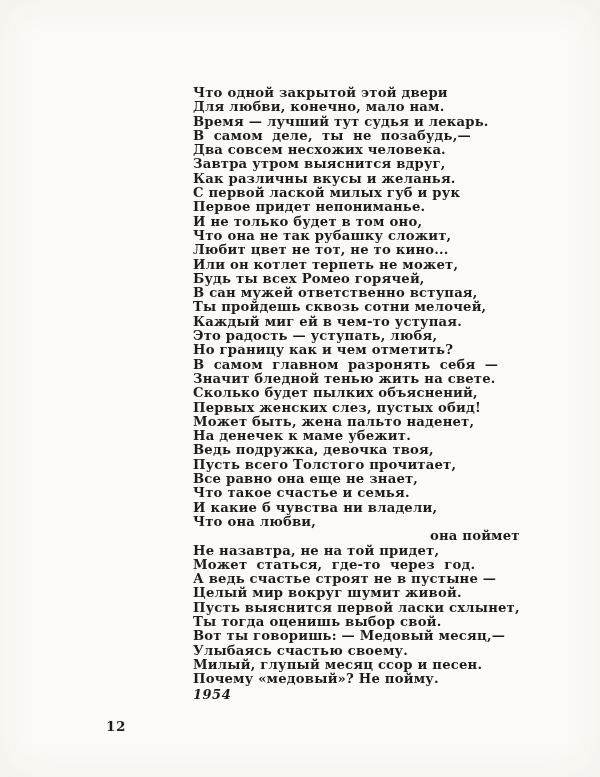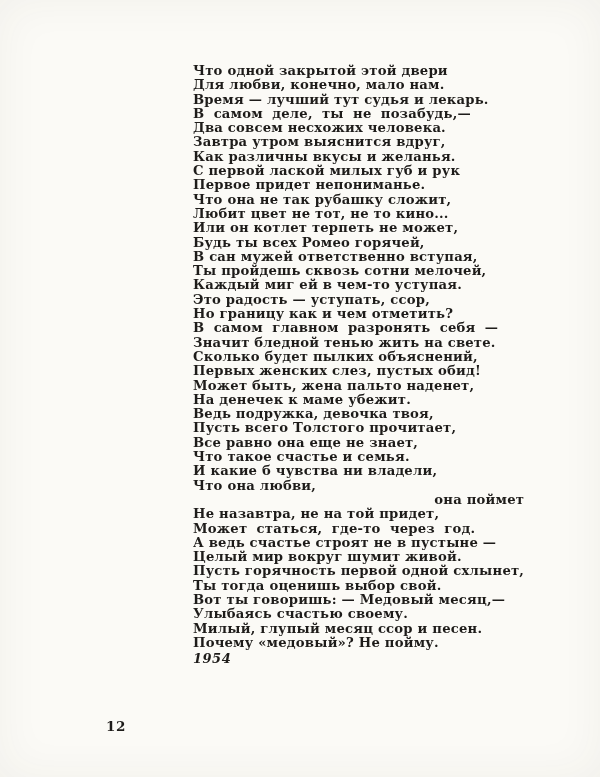--- a/index.html
+++ b/index.html
@@ -17,21 +17,21 @@
     height: 777px;
     background: var(--paper);
     overflow: hidden;
     box-shadow: inset 0 0 45px rgba(60,55,45,0.05);
     font-family: "DejaVu Serif", "Liberation Serif", serif;
     color: var(--ink);
   }
   .poem-block {
     position: absolute;
     left: 193px;
-    top: 64px;
+    top: 86px;
   }
   .stanza {
     display: block;
   }
   .stanza + .stanza {
     margin-top: 0;
   }
   .line {
     font-size: 13.2px;
     line-height: 14.3px;
@@ -71,47 +71,48 @@
     <section class="stanza">
         <div class="line">Что одной закрытой этой двери</div>
         <div class="line">Для любви, конечно, мало нам.</div>
         <div class="line">Время — лучший тут судья и лекарь.</div>
         <div class="line wide">В самом деле, ты не позабудь,—</div>
         <div class="line">Два совсем несхожих человека.</div>
         <div class="line">Завтра утром выяснится вдруг,</div>
         <div class="line">Как различны вкусы и желанья.</div>
         <div class="line">С первой лаской милых губ и рук</div>
         <div class="line">Первое придет непониманье.</div>
+        <div class="line">И не только будет в том оно,</div>
         <div class="line">Что она не так рубашку сложит,</div>
         <div class="line">Любит цвет не тот, не то кино...</div>
         <div class="line">Или он котлет терпеть не может,</div>
         <div class="line">Будь ты всех Ромео горячей,</div>
         <div class="line">В сан мужей ответственно вступая,</div>
         <div class="line">Ты пройдешь сквозь сотни мелочей,</div>
         <div class="line">Каждый миг ей в чем-то уступая.</div>
-        <div class="line">Это радость — уступать, ссор,</div>
+        <div class="line">Это радость — уступать, любя,</div>
         <div class="line">Но границу как и чем отметить?</div>
         <div class="line wide">В самом главном разронять себя —</div>
         <div class="line">Значит бледной тенью жить на свете.</div>
         <div class="line">Сколько будет пылких объяснений,</div>
         <div class="line">Первых женских слез, пустых обид!</div>
         <div class="line">Может быть, жена пальто наденет,</div>
         <div class="line">На денечек к маме убежит.</div>
         <div class="line">Ведь подружка, девочка твоя,</div>
         <div class="line">Пусть всего Толстого прочитает,</div>
         <div class="line">Все равно она еще не знает,</div>
         <div class="line">Что такое счастье и семья.</div>
         <div class="line">И какие б чувства ни владели,</div>
         <div class="line">Что она любви,</div>
         <div class="line indent">она поймет</div>
         <div class="line">Не назавтра, не на той придет,</div>
         <div class="line wide">Может статься, где-то через год.</div>
         <div class="line">А ведь счастье строят не в пустыне —</div>
         <div class="line">Целый мир вокруг шумит живой.</div>
-        <div class="line">Пусть горячность первой одной схлынет,</div>
+        <div class="line">Пусть выяснится первой ласки схлынет,</div>
         <div class="line">Ты тогда оценишь выбор свой.</div>
       </section>
     <section class="stanza">
         <div class="line">Вот ты говоришь: — Медовый месяц,—</div>
         <div class="line">Улыбаясь счастью своему.</div>
         <div class="line">Милый, глупый месяц ссор и песен.</div>
         <div class="line">Почему «медовый»? Не пойму.</div>
       </section>
     <div class="year">1954</div>
   </main>

